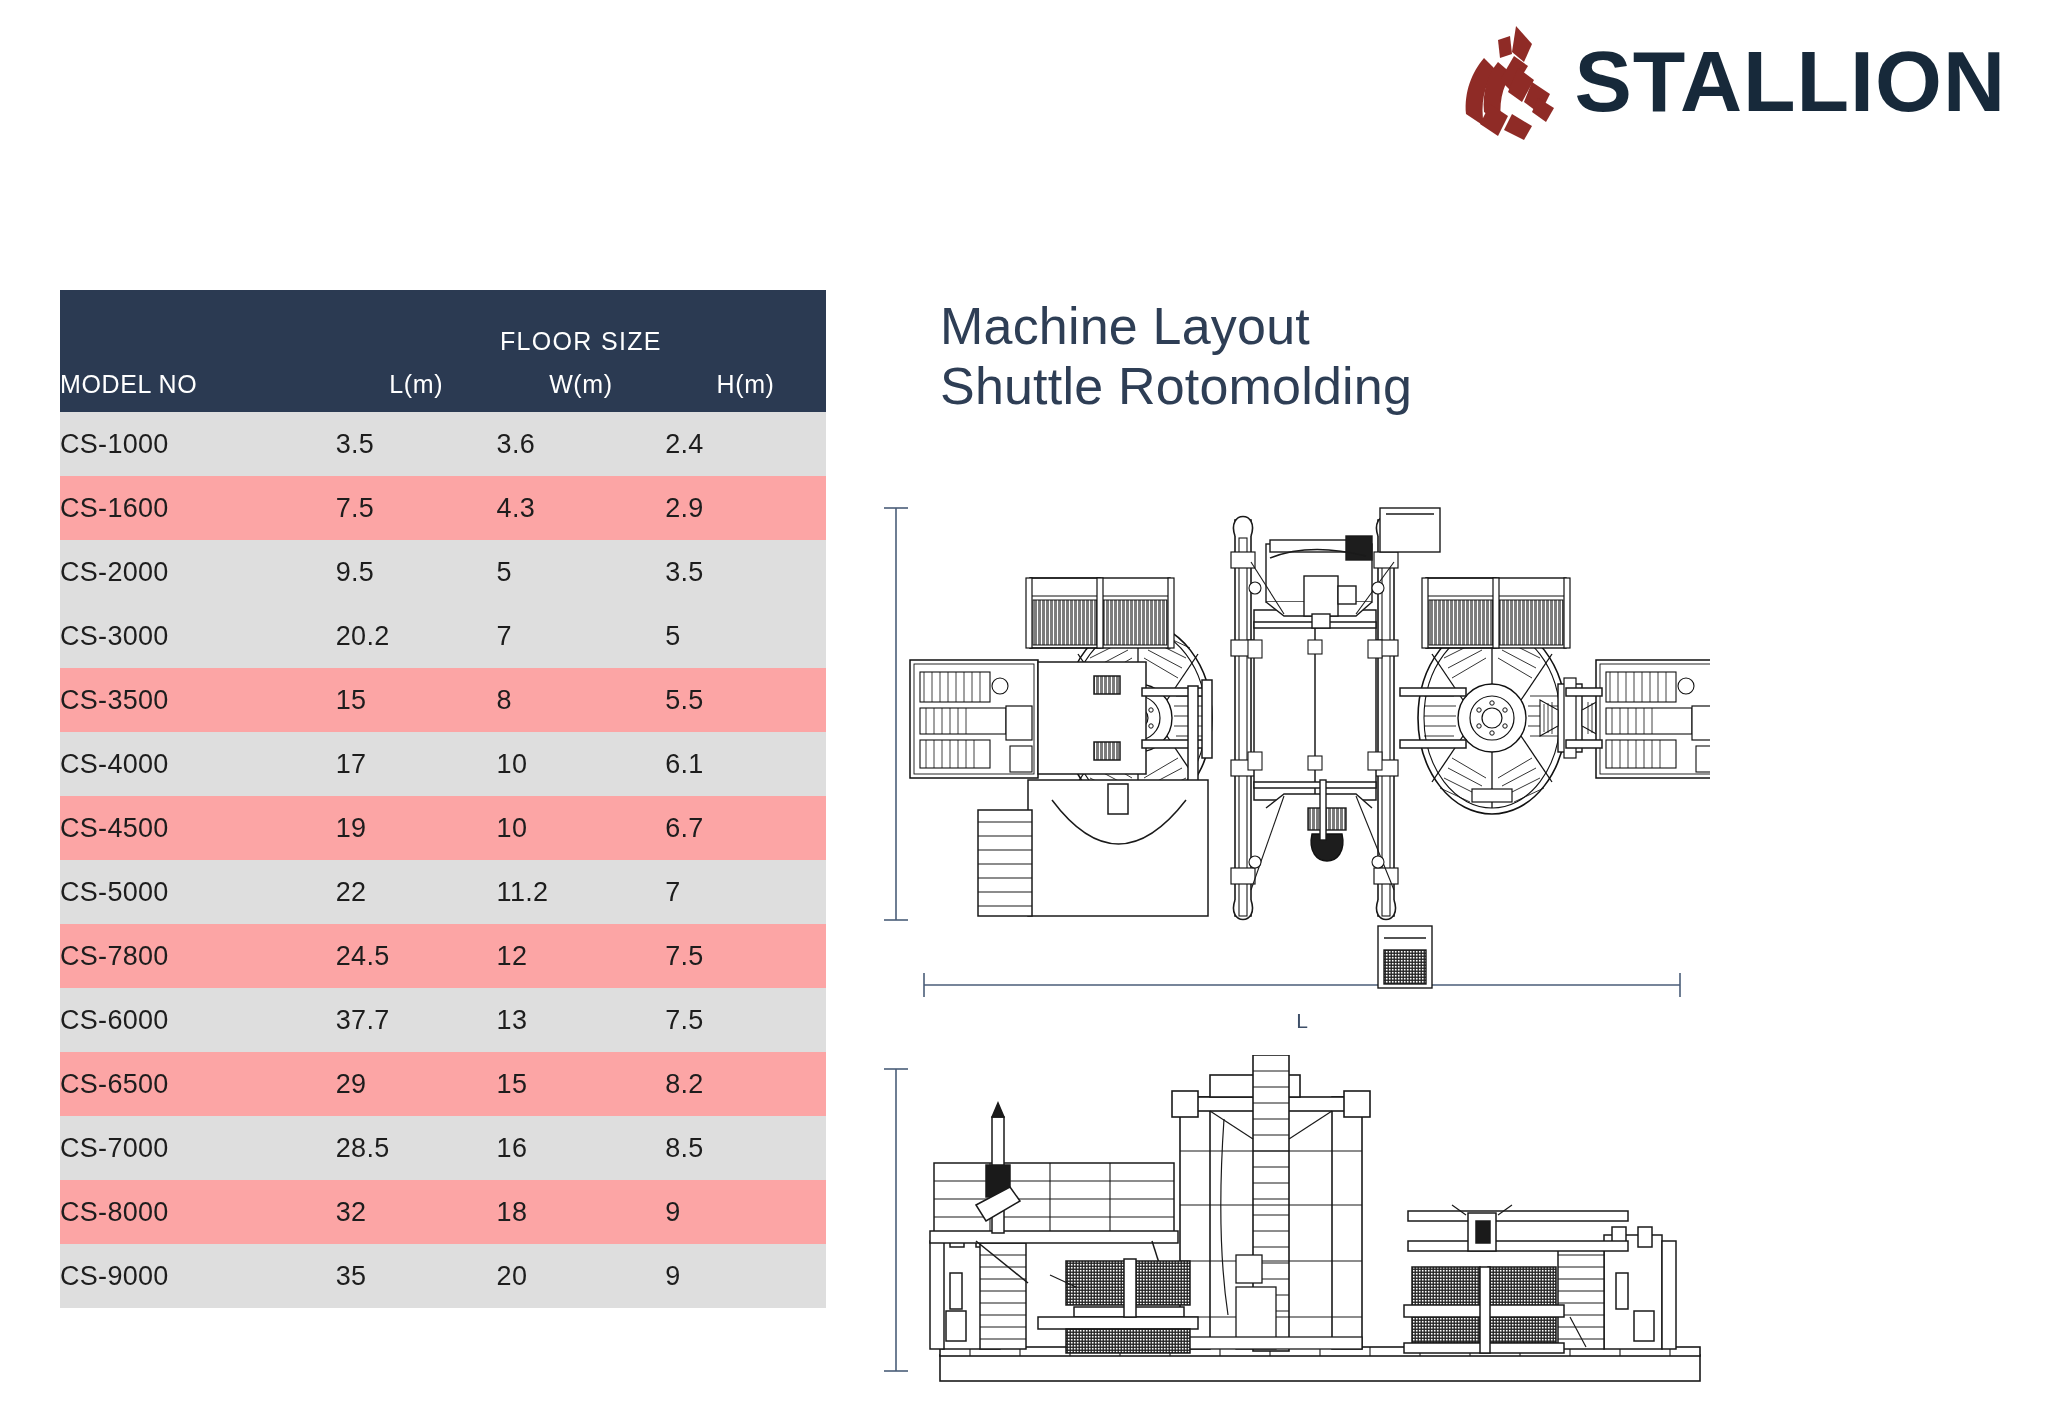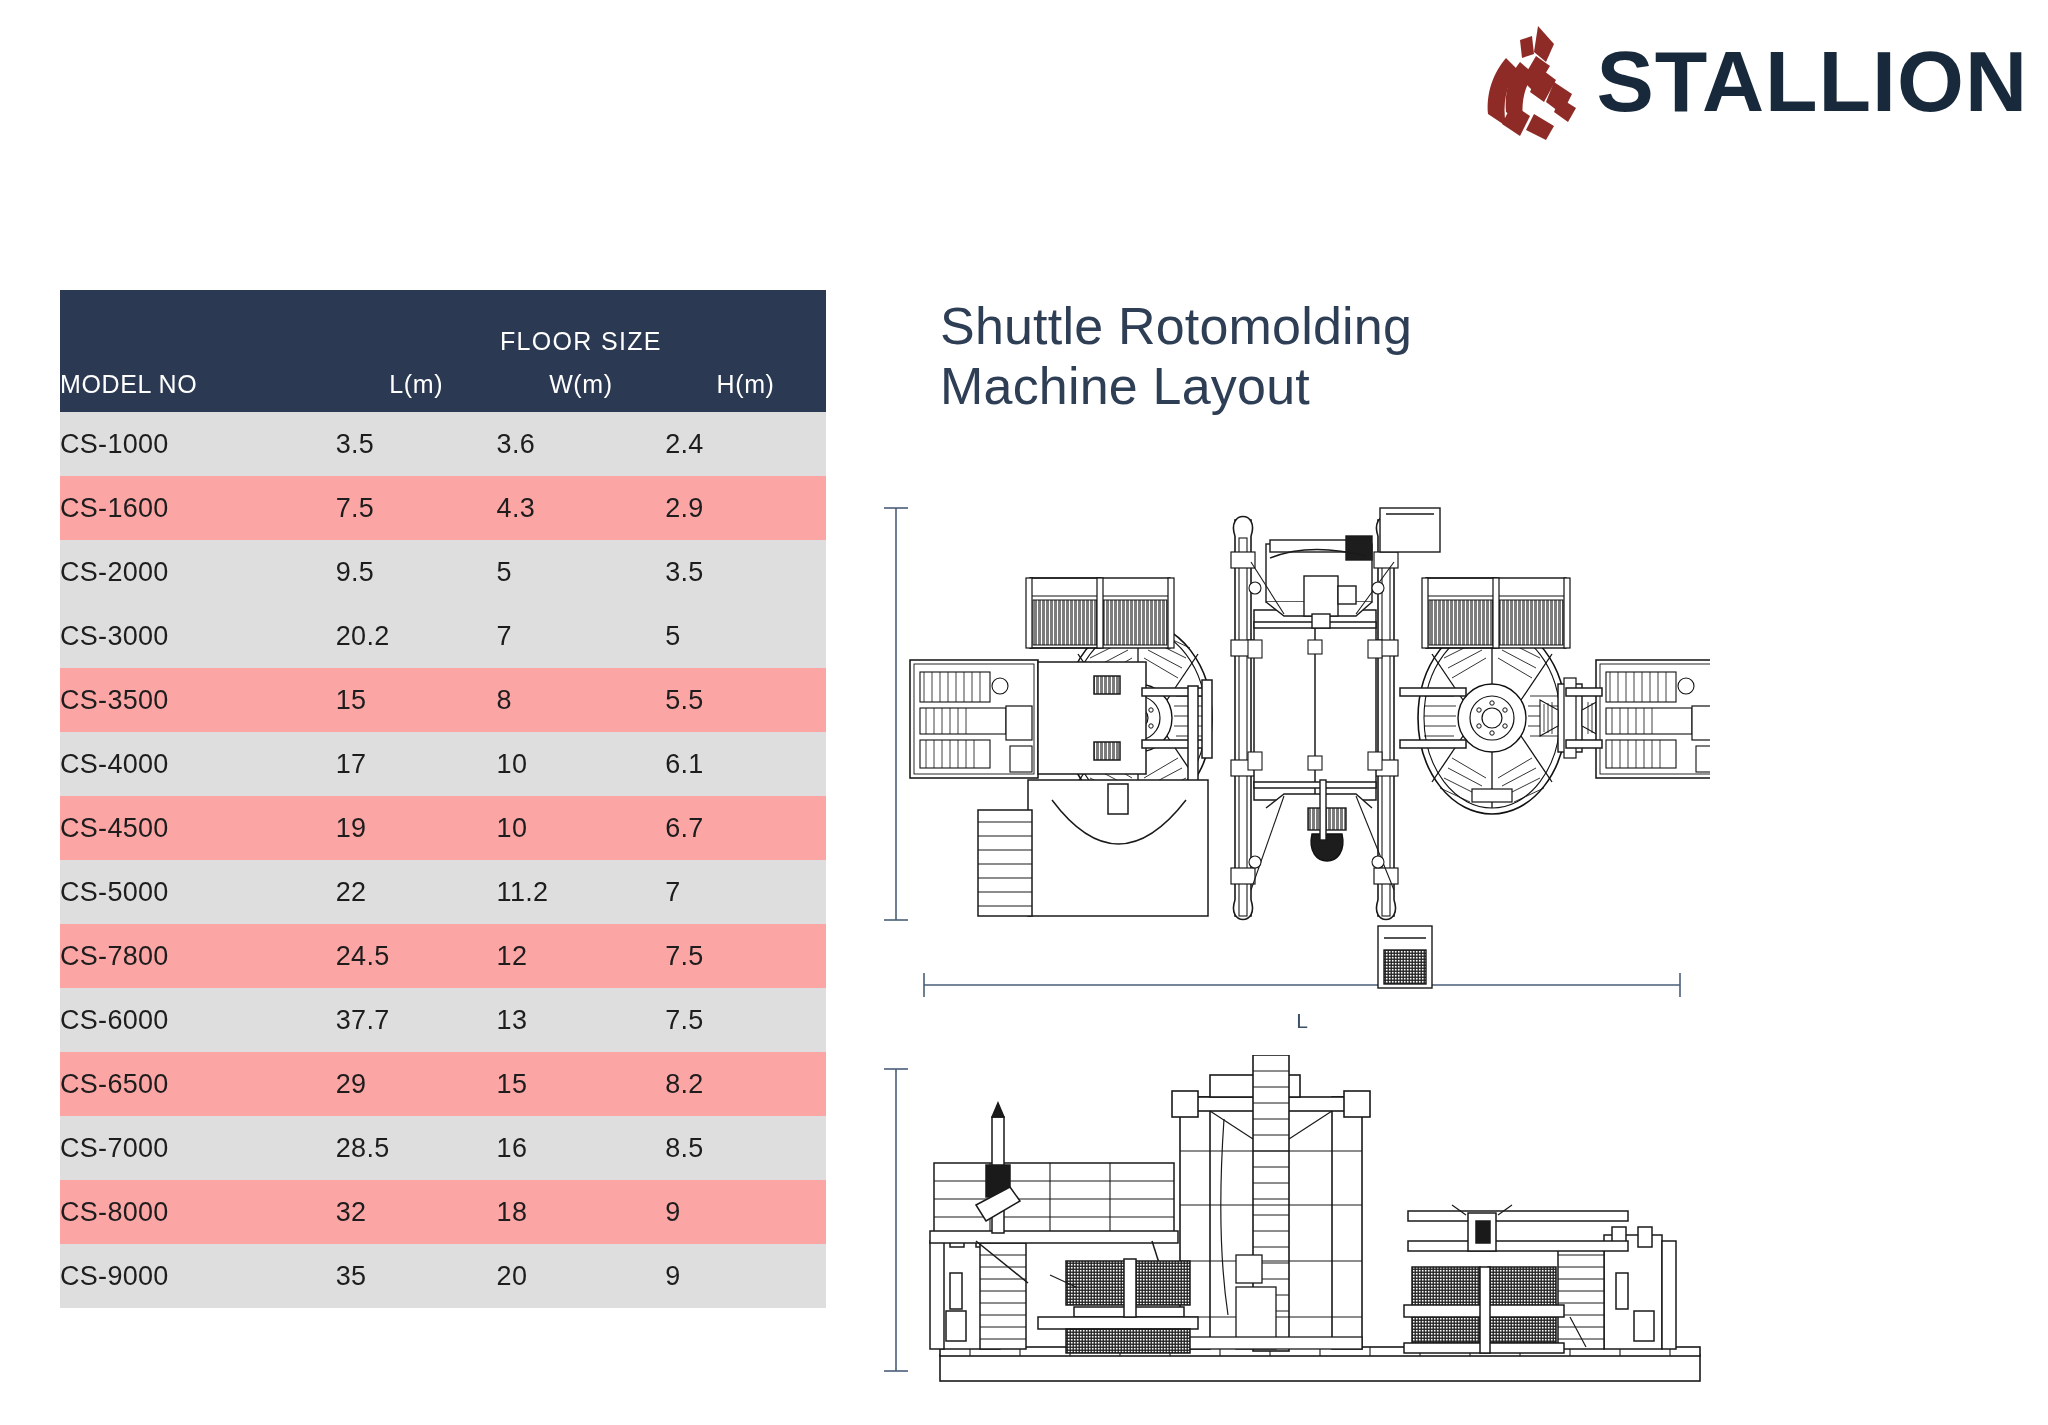--- a/index.html
+++ b/index.html
@@ -12,21 +12,21 @@
     height: 1425px;
     position: relative;
     font-family: "Liberation Sans", sans-serif;
     overflow: hidden;
   }
 
   
   #logo-area {
     position: absolute;
     top: 22px;
-    right: 20px;
+    right: 42px;
     display: flex;
     align-items: center;
   }
   #logo-mark { width: 120px; height: 118px; display:block; }
   #logo-wordmark {
     font-family: "Liberation Sans", sans-serif;
     font-size: 86px;
     font-weight: 700;
     letter-spacing: 1px;
     color: #17293a;
@@ -247,22 +247,22 @@
           <td>CS-9000</td>
           <td>35</td>
           <td>20</td>
           <td>9</td>
         </tr>
       </tbody>
   </table>
 </div>
 
 <div id="title-block">
+  <div>Machine Layout</div>
   <div>Shuttle Rotomolding</div>
-  <div>Machine Layout</div>
 </div>
 
 <div id="drawing-top">
 <svg class="cad" viewBox="0 0 830 560" preserveAspectRatio="xMidYMid meet">
   <defs>
     <pattern id="mesh" width="4" height="4" patternUnits="userSpaceOnUse">
       <rect width="4" height="4" fill="#ffffff"></rect>
       <path d="M0 0 L0 4 M2 0 L2 4" stroke="#111" stroke-width="1.1"></path>
     </pattern>
     <pattern id="meshfine" width="3" height="3" patternUnits="userSpaceOnUse">

